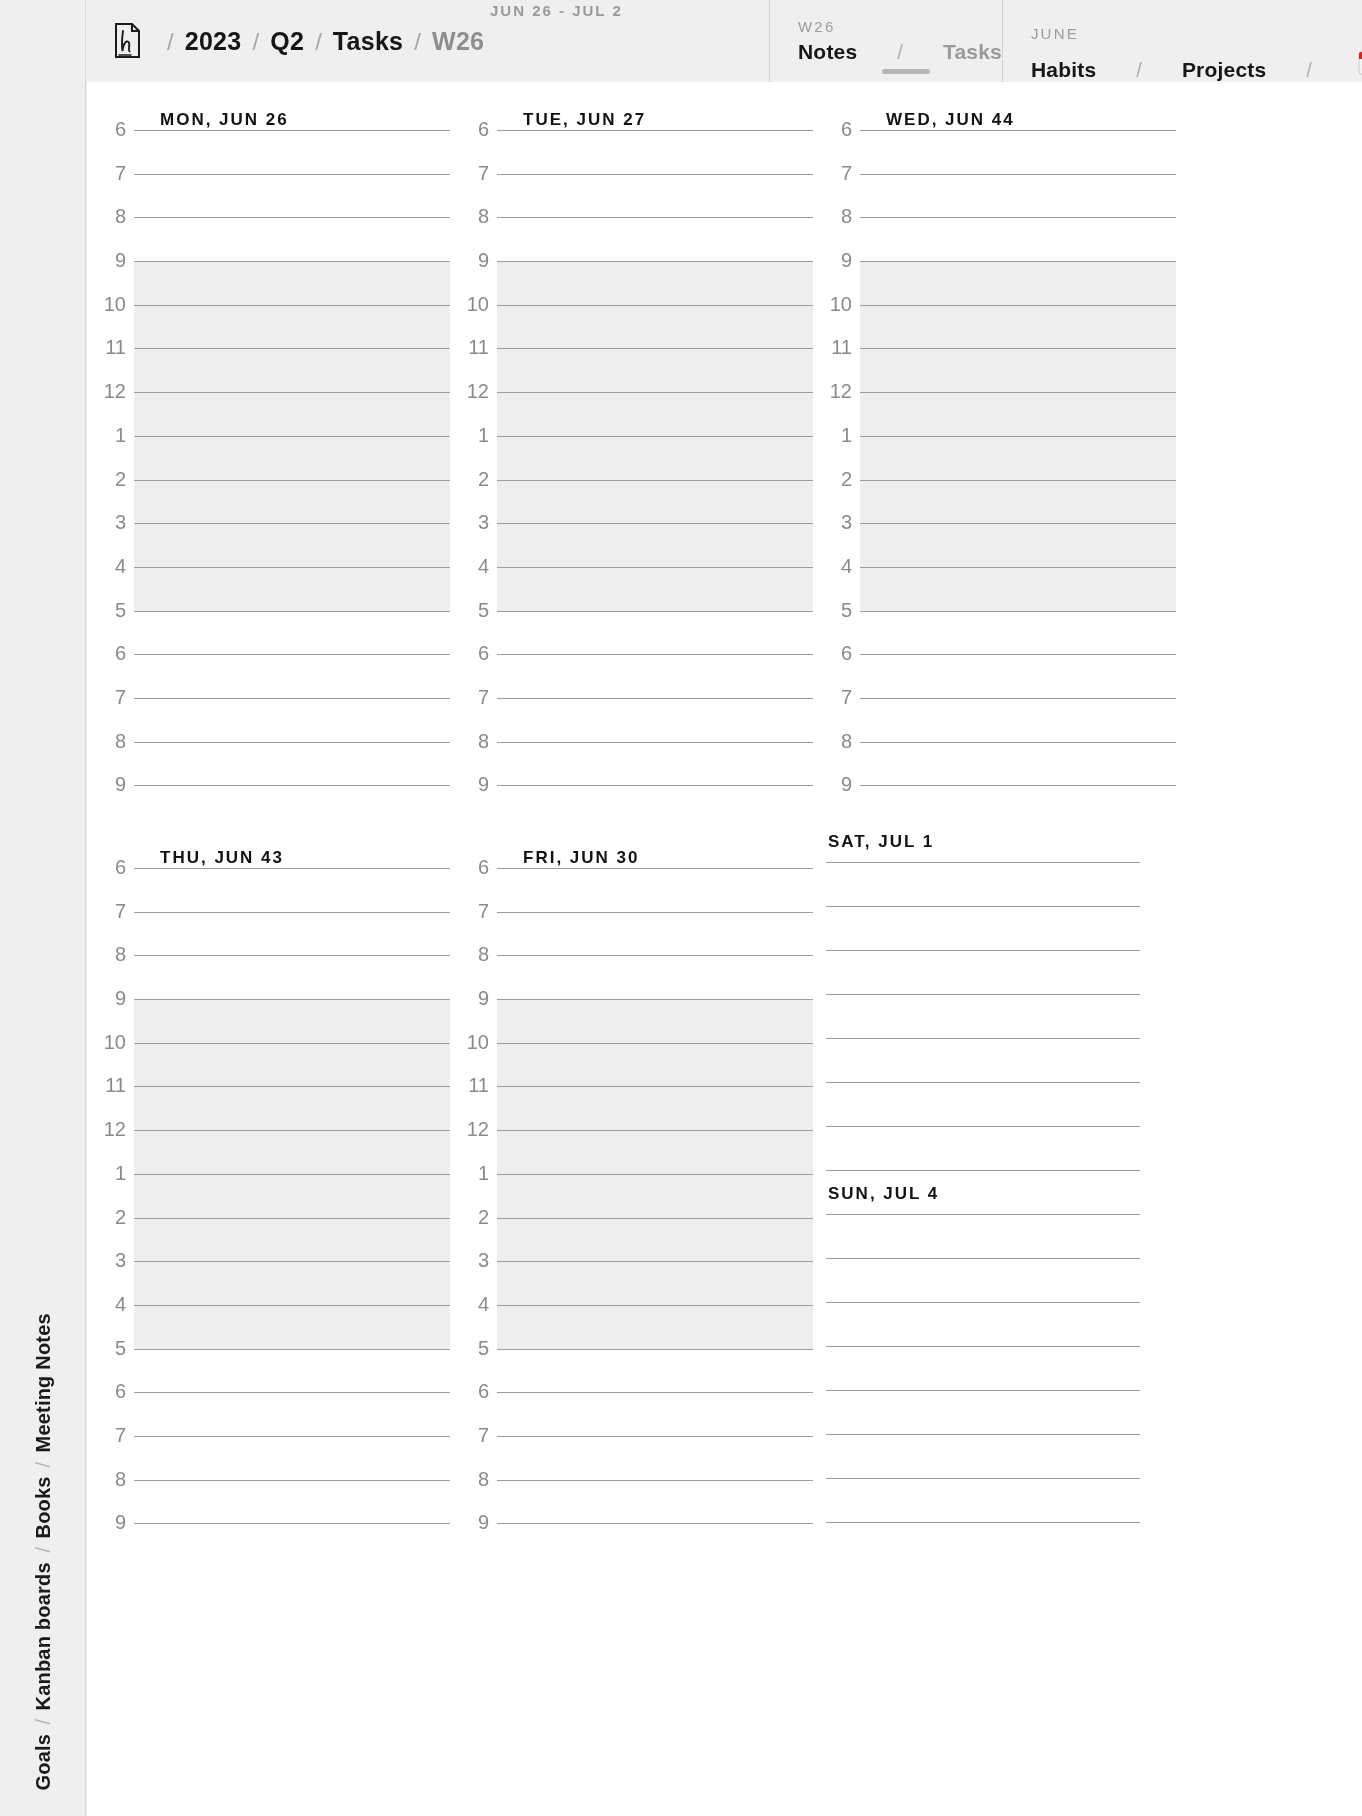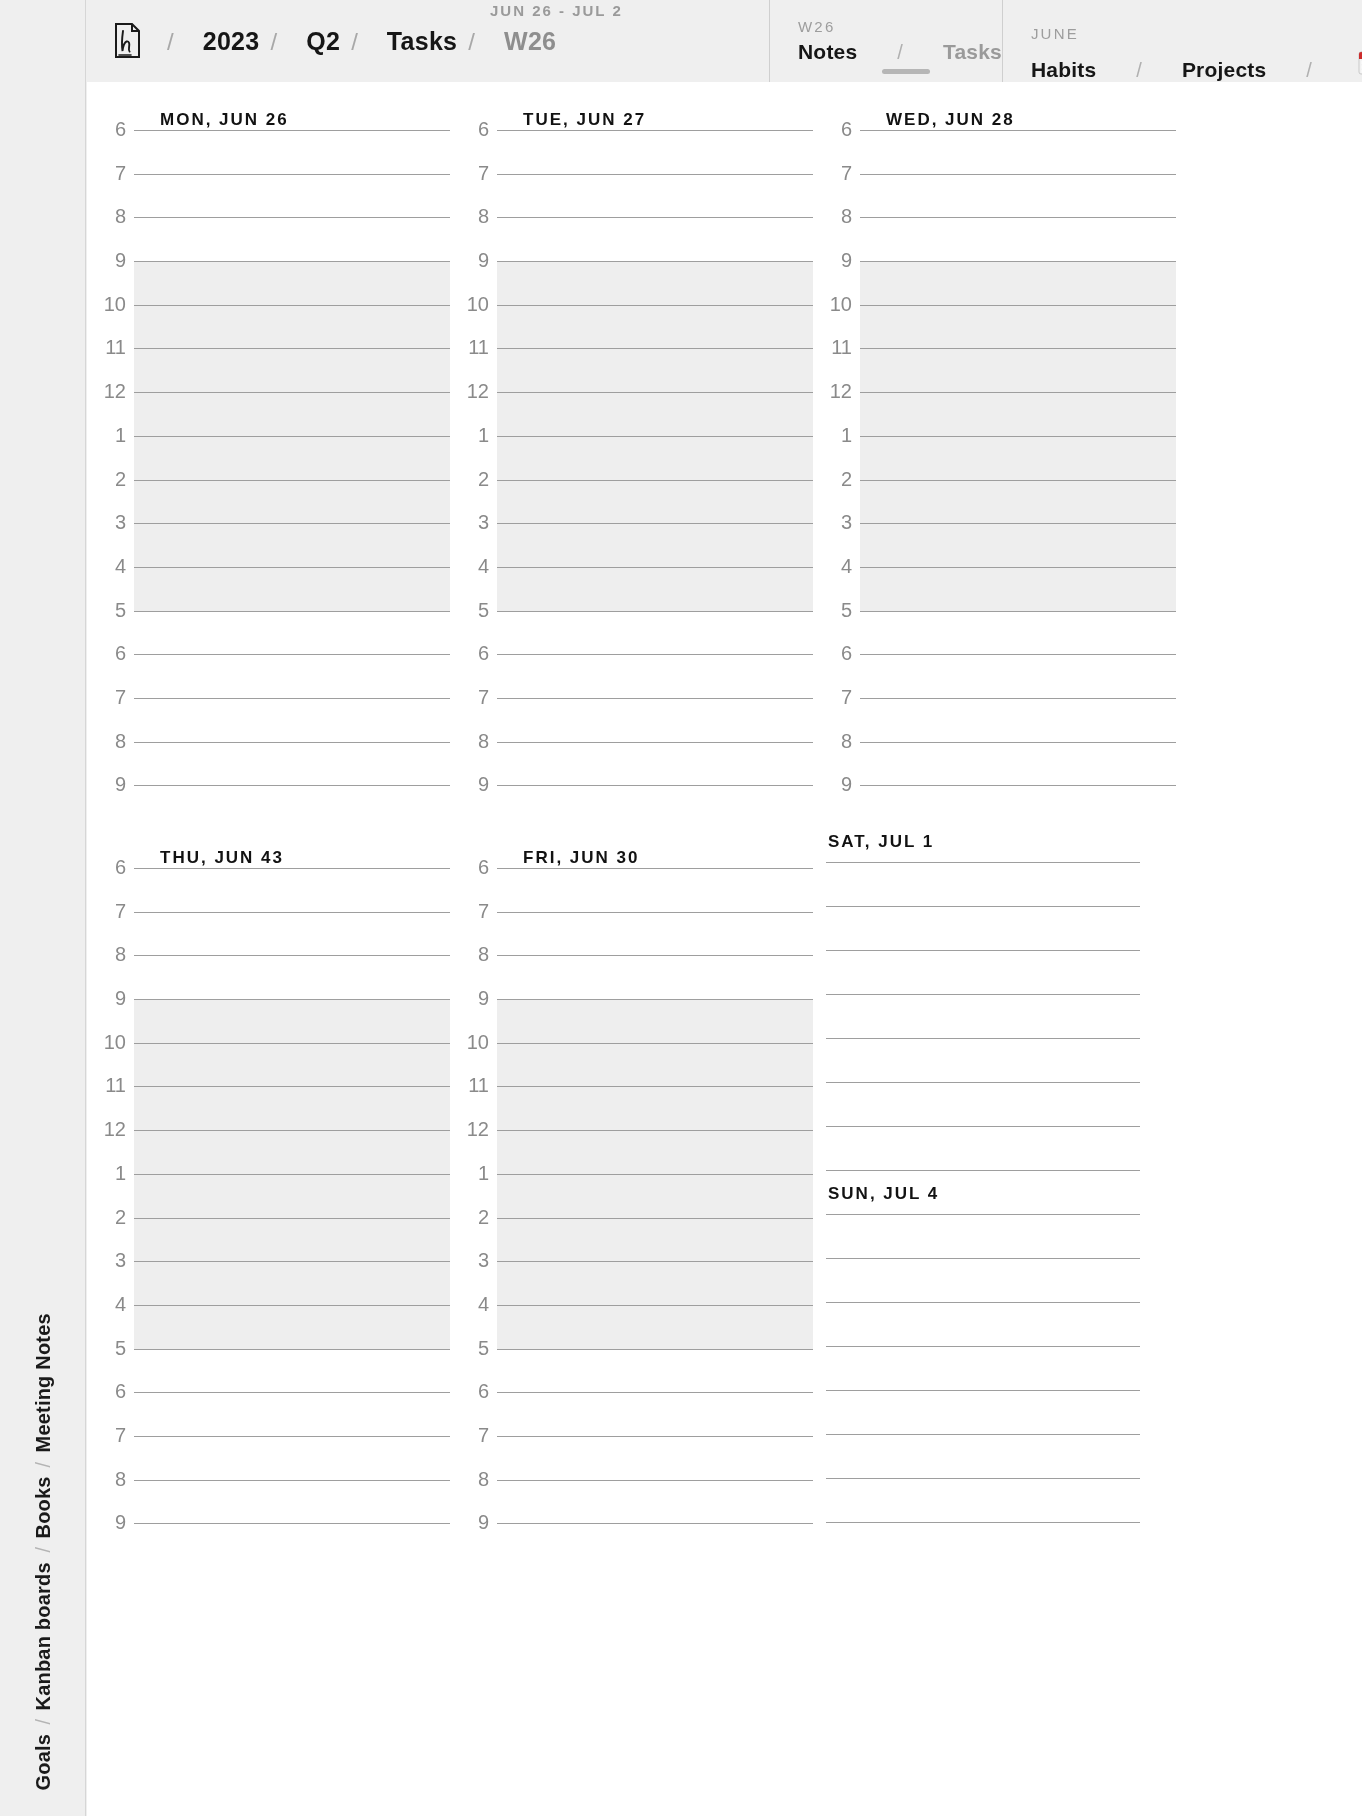--- a/index.html
+++ b/index.html
@@ -29,21 +29,21 @@
     height: 82px;
     position: relative;
     border-right: 1px solid #cfcfcf;
     display: flex; align-items: center;
     padding-left: 26px;
   }
   .logo-icon { width: 30px; height: 38px; display: block; flex: 0 0 auto; }
   .crumbs { display: flex; align-items: baseline; gap: 0; margin-left: 14px; }
   .crumb {
     font-size: 25px; font-weight: 700; color: #161616;
-    letter-spacing: .3px; line-height: 1; margin-left: 18px;
+    letter-spacing: .3px; line-height: 1;
   }
   .crumb.dim { color: #8e8e8e; font-weight: 700; }
   .sep { font-size: 24px; color: #a8a8a8; margin: 0 11px; line-height: 1; font-weight: 400; }
   .daterange {
     position: absolute; left: 404px; top: 2px;
     font-size: 15px; letter-spacing: 2.0px; color: #9a9a9a; font-weight: 700;
   }
 
   .panelzone {
     height: 82px; position: relative;
@@ -361,21 +361,21 @@
               <span class="hlabel">8</span>
               <span class="hline"></span>
             </div>
             <div class="hrow">
               <span class="hlabel">9</span>
               <span class="hline"></span>
             </div>
           </div>
       </div>
       <div class="daycol">
-        <div class="day-title">WED, JUN 28</div>
+        <div class="day-title">WED, JUN 44</div>
         <div class="grid">
             <div class="shade" style="top: 131.1px; height: 349.6px;"></div>
             <div class="hrow">
               <span class="hlabel">6</span>
               <span class="hline"></span>
             </div>
             <div class="hrow">
               <span class="hlabel">7</span>
               <span class="hline"></span>
             </div>

